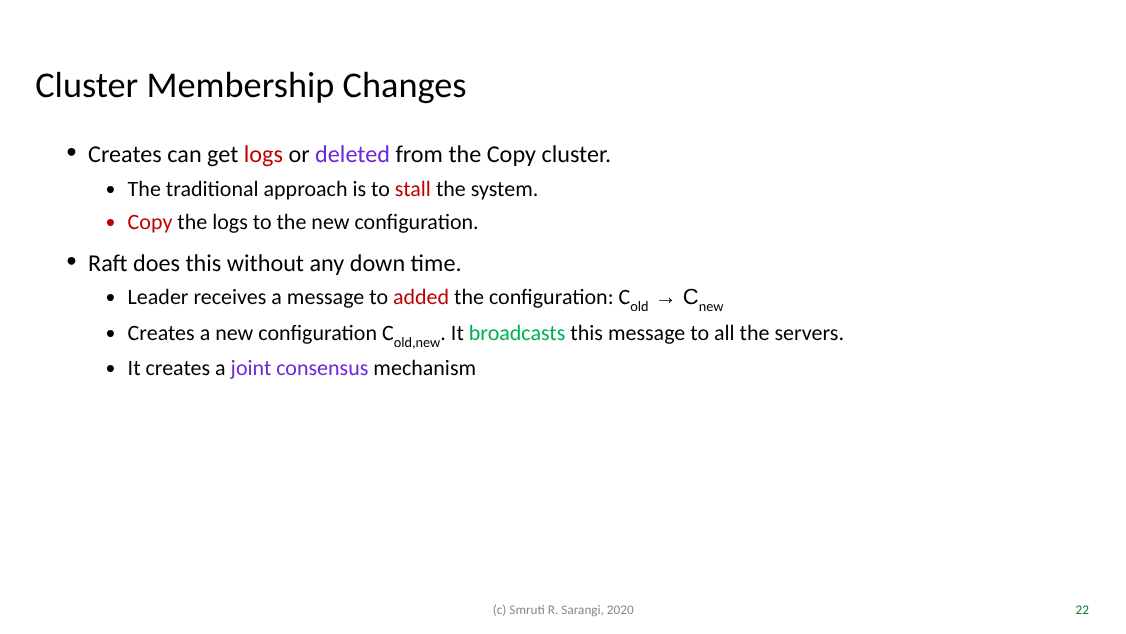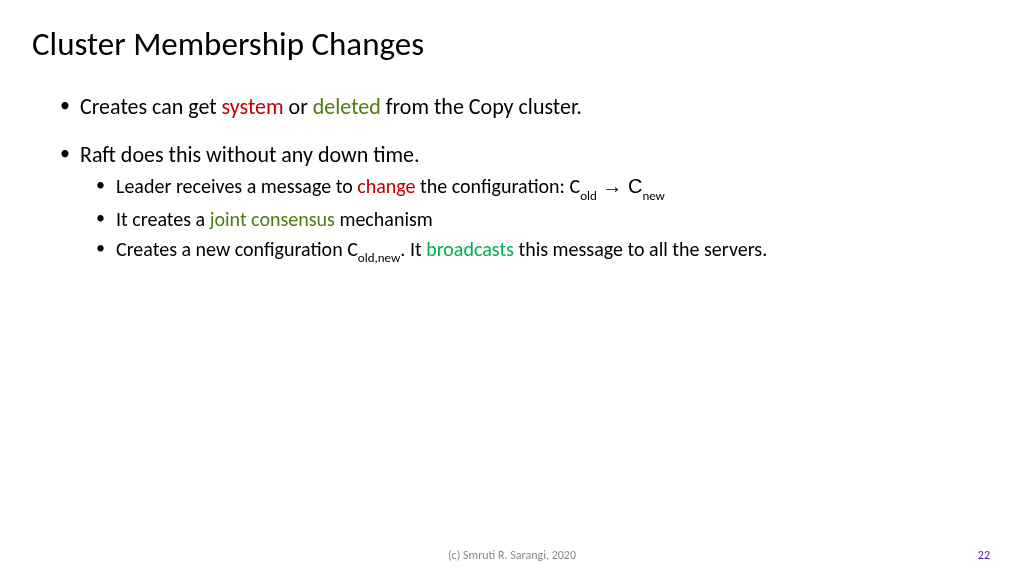--- a/index.html
+++ b/index.html
@@ -17,20 +17,21 @@
       overflow: hidden;
     }
     .slide {
       padding: 24px 32px 0 32px;
     }
     .title {
       font-size: 33px;
       font-weight: 400;
       color: #000000;
       margin-bottom: 28px;
+      margin-top: 33px;
     }
     .content {
       padding-left: 28px;
     }
     ul {
       list-style: none;
     }
     .l1 {
       font-size: 22px;
       line-height: 1.35;
@@ -60,21 +61,21 @@
       top: 0;
       font-size: 18px;
     }
     .bullet-red::before {
       color: #C00000;
     }
     .bullet-blue::before {
       color: #0070C0;
     }
     .red { color: #C00000; }
-    .blue { color: #4d7c0f; }
+    .blue { color: #6d28d9; }
     .green { color: #00B050; }
     .sub {
       font-size: 0.65em;
       vertical-align: sub;
       position: relative;
       top: 0.1em;
     }
     .arrow {
       font-family: "Segoe UI Symbol", Arial, sans-serif;
     }
@@ -87,48 +88,54 @@
       justify-content: center;
       align-items: center;
       font-size: 12px;
       color: #8a8a8a;
     }
     .page-num {
       position: absolute;
       right: 34px;
       bottom: 14px;
       font-size: 12px;
-      color: #4c1d95;
+      color: #15803d;
     }
     .gap-top {
-      margin-top: 18px;
+      margin-top: 8px;
     }
   </style>
 </head>
 <body>
 
 <div class="slide">
   <h1 class="title">Cluster Membership Changes</h1>
 
   <div class="content">
     <ul>
       <li class="l1">
-        <span>Creates can get </span><span class="red">system</span><span> or </span><span class="blue">deleted</span><span> from the Copy cluster.</span>
+        <span>Creates can get </span><span class="red">logs</span><span> or </span><span class="blue">deleted</span><span> from the Copy cluster.</span>
+      </li>
+      <li class="l2">
+        <span>The traditional approach is to </span><span class="red">stall</span><span> the system.</span>
+      </li>
+      <li class="l2 bullet-red">
+        <span class="red">Copy</span><span> the logs to the new configuration.</span>
       </li>
 
       <li class="l1 gap-top">
         <span>Raft does this without any down time.</span>
       </li>
       <li class="l2">
-        <span>Leader receives a message to </span><span class="red">change</span><span> the configuration: C</span><span class="sub">old</span><span class="arrow">  →  C</span><span class="sub">new</span>
+        <span>Leader receives a message to </span><span class="red">added</span><span> the configuration: C</span><span class="sub">old</span><span class="arrow">  →  C</span><span class="sub">new</span>
+      </li>
+      <li class="l2">
+        <span>Creates a new configuration C</span><span class="sub">old,new</span><span>. It </span><span class="green">broadcasts</span><span> this message to all the servers.</span>
       </li>
       <li class="l2">
         <span>It creates a </span><span class="blue">joint consensus</span><span> mechanism</span>
-      </li>
-      <li class="l2">
-        <span>Creates a new configuration C</span><span class="sub">old,new</span><span>. It </span><span class="green">broadcasts</span><span> this message to all the servers.</span>
       </li>
     </ul>
   </div>
 </div>
 
 <div class="footer">(c) Smruti R. Sarangi, 2020</div>
 <div class="page-num">22</div>
 
 </body></html>

